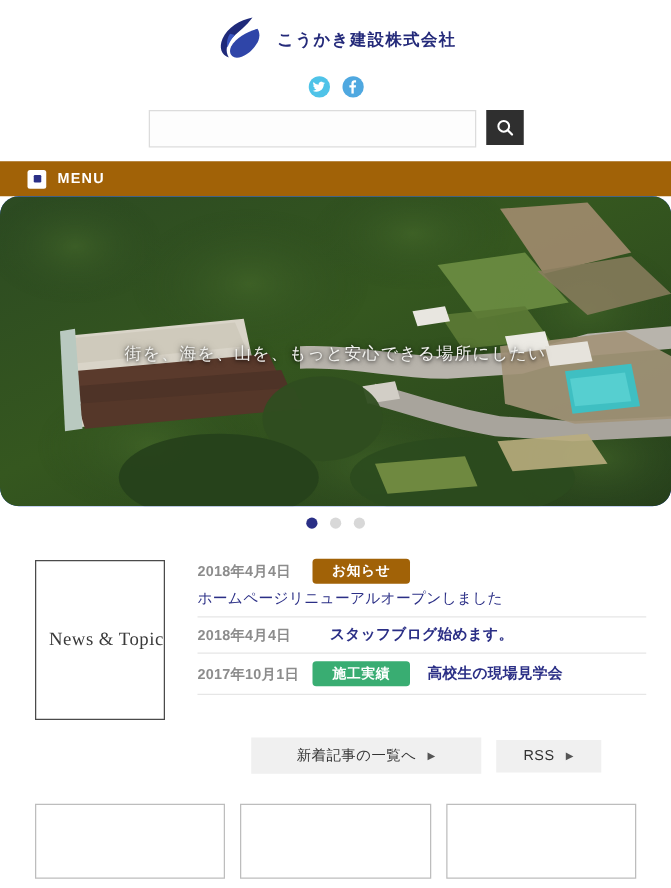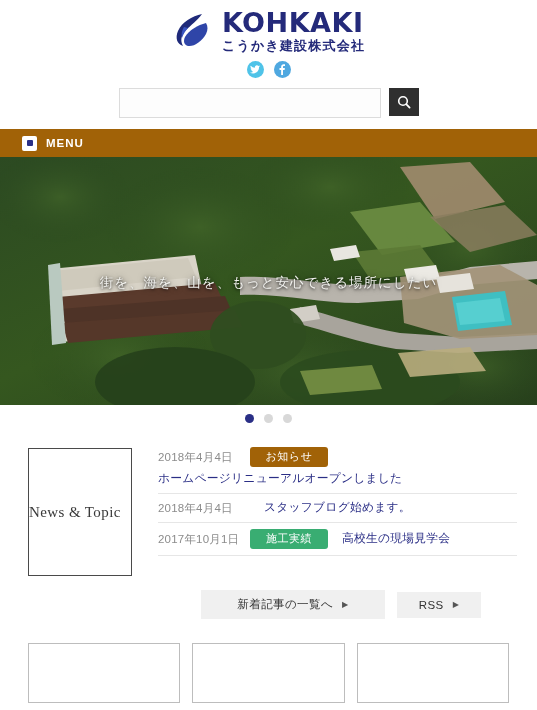--- a/index.html
+++ b/index.html
@@ -121,20 +121,21 @@
     margin-left: 9px;
   }
 
   
   .hero {
     position: relative;
     width: 537px;
     height: 248px;
     overflow: hidden;
     background: #1d4ed8;
+    border-radius: 15px;
   }
   .hero-photo { position: absolute; inset: 0; }
   .hero-caption {
     position: absolute;
     left: 0; right: 0;
     top: 117px;
     text-align: center;
     font-size: 13.5px;
     letter-spacing: 1px;
     color: #f2f2ef;
@@ -157,40 +158,40 @@
   .news-section {
     display: flex;
     padding: 14px 20px 0 28px;
   }
   .news-badge-box {
     width: 104px;
     height: 128px;
     border: 1px solid #4a4a4a;
     display: flex;
     align-items: center;
-    justify-content: flex-start;
+    justify-content: flex-end;
     flex: 0 0 auto;
     margin-top: 3px;
   }
   .news-badge-box span {
     font-family: "Liberation Serif", "DejaVu Serif", serif;
     font-size: 15px;
     color: #3a3a3a;
     letter-spacing: 0.4px;
   }
   .news-list {
     flex: 1 1 auto;
     margin-left: 26px;
   }
   .news-item {
     border-bottom: 1px solid #e6e6e6;
     padding: 6px 0 6px 0;
   }
   .news-item:first-child { padding-top: 2px; }
-  .news-line1 { display: flex; align-items: center; }
+  .news-line1 { display: flex; align-items: center; font-weight: bold; }
   .news-date {
     font-size: 11.5px;
     color: #8c8c8c;
     width: 92px;
     flex: 0 0 auto;
     letter-spacing: 0.2px;
   }
   .cat {
     display: inline-block;
     min-width: 78px;
@@ -253,21 +254,20 @@
 
 <div class="header">
 
   <div class="logo-row">
     <svg class="logo-mark" viewBox="0 0 44 40">
       <path d="M30 4 C20 6 10 12 6 21 C3 28 5 34 11 36 C8 31 9 25 14 20 C19 15 25 11 30 4 Z" fill="#1f2a7a"></path>
       <path d="M34 13 C26 15 17 20 13 27 C11 31 12 35 16 36 C22 37 30 31 34 24 C36 20 36 16 34 13 Z" fill="#2f45a8"></path>
       <path d="M12 17 C10 20 9 24 10 28 C11 25 13 21 16 18 Z" fill="#3a55c0"></path>
     </svg>
     <div class="logo-text-wrap">
-      <div class="logo-en">KOHKAKI</div>
       <div class="logo-jp">こうかき建設株式会社</div>
     </div>
   </div>
 
   <div class="social-row">
     <div class="social-icon twitter">
       <svg width="10" height="9" viewBox="0 0 12 10">
           <path d="M12 1.2c-.4.2-.9.3-1.4.4.5-.3.9-.8 1.1-1.4-.5.3-1 .5-1.6.6A2.45 2.45 0 0 0 5.9 3a7 7 0 0 1-5-2.6 2.5 2.5 0 0 0 .8 3.3c-.4 0-.8-.1-1.1-.3a2.5 2.5 0 0 0 2 2.4c-.4.1-.8.1-1.1.05a2.5 2.5 0 0 0 2.3 1.7A5 5 0 0 1 0 8.6 7 7 0 0 0 3.8 9.7c4.5 0 7-3.8 7-7v-.3c.5-.35.9-.8 1.2-1.2z" fill="#fff"></path>
         </svg>
     </div>

